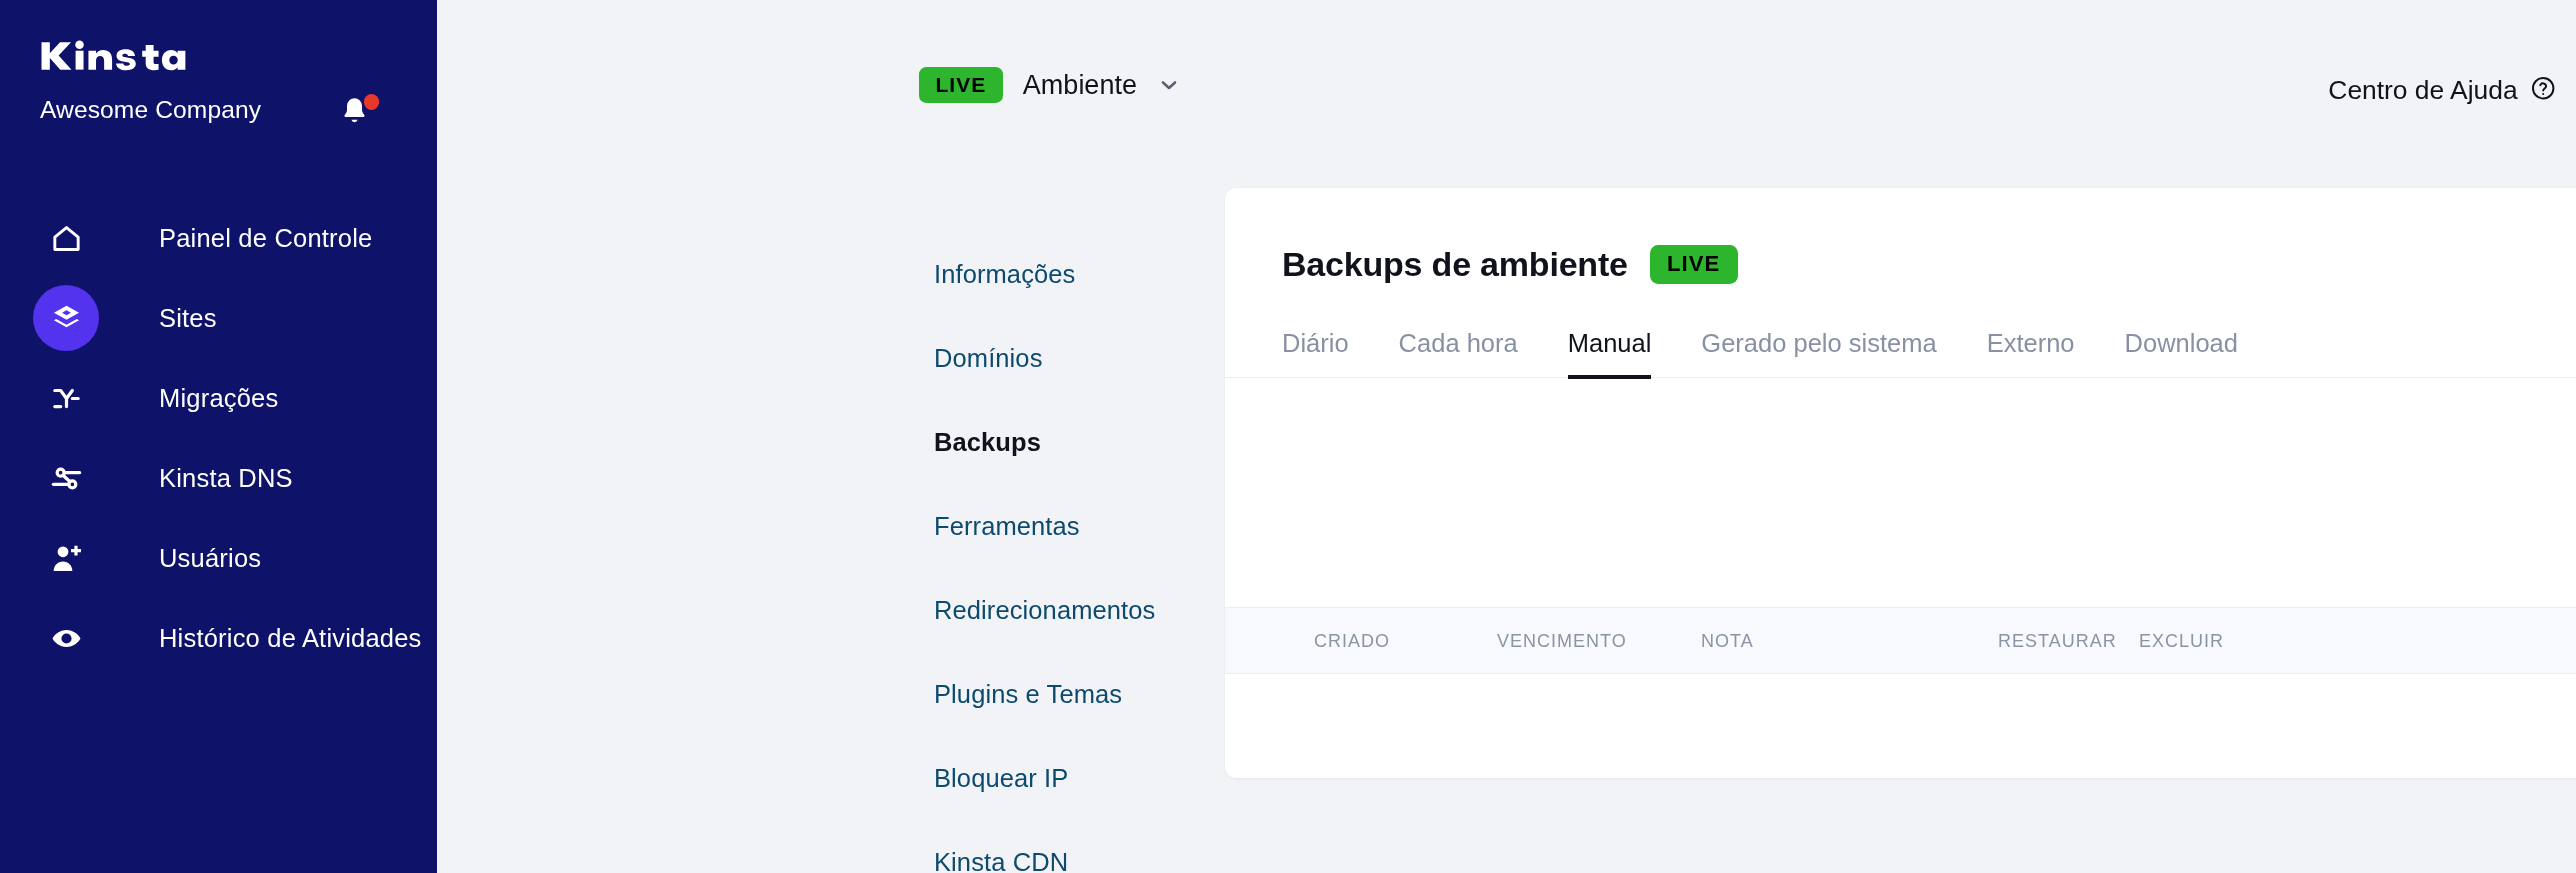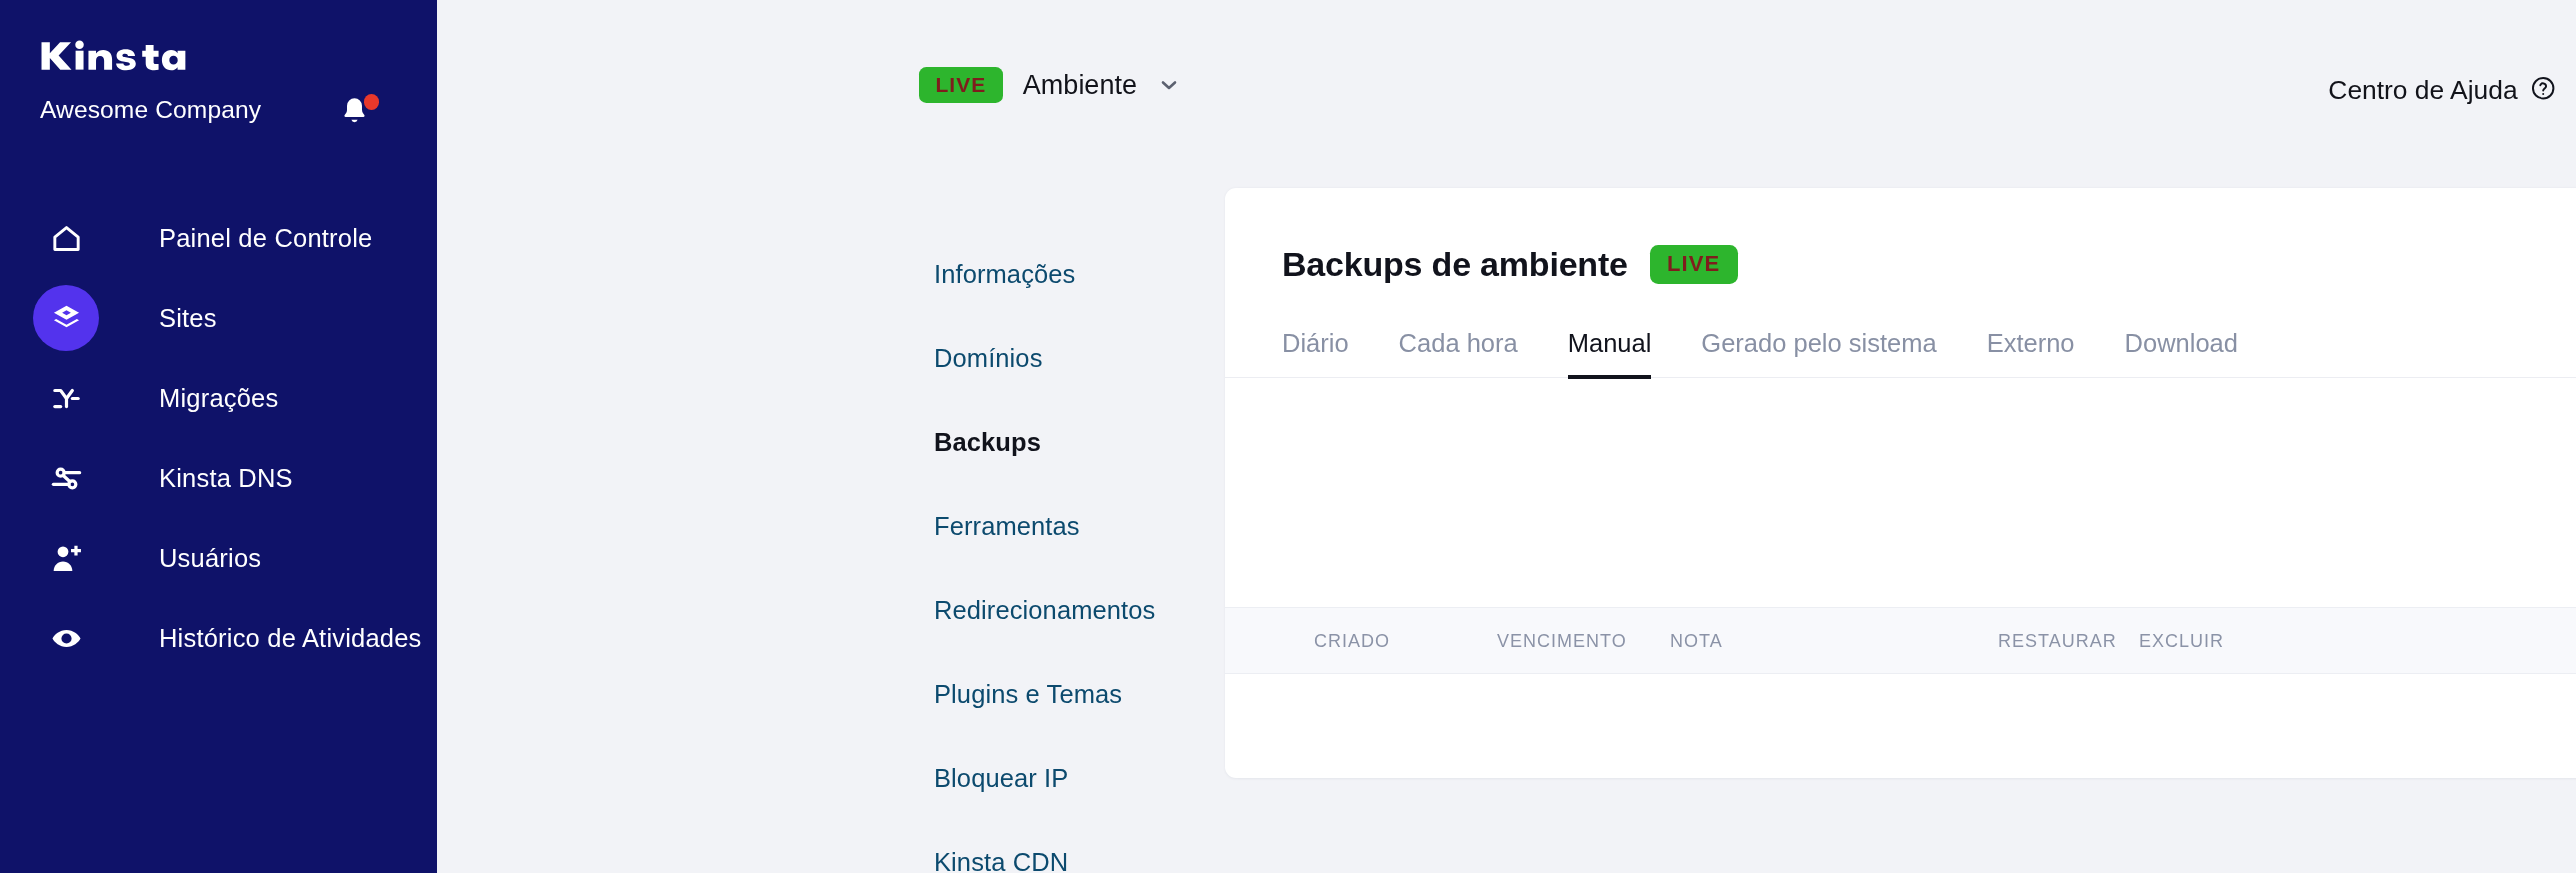--- a/index.html
+++ b/index.html
@@ -88,21 +88,21 @@
     position: absolute; left: 0; top: 0;
     width: 2139px; height: 188px;
   }
   .env-selector {
     position: absolute; left: 482px; top: 67px;
     display: flex; align-items: center;
     cursor: pointer;
   }
   .badge-live {
     background: #2DB52D;
-    color: #7f1d1d;
+    color: #000000;
     font-size: 21px;
     font-weight: bold;
     letter-spacing: 1.1px;
     padding: 7.3px 16.4px 8.2px 16.4px;
     border-radius: 7.3px;
     line-height: 1;
   }
   .env-label {
     font-size: 27px;
     color: #12131a;
@@ -368,21 +368,21 @@
         <div class="tab">Download</div>
       </div>
 
       <div class="card-body">
         
       </div>
 
       <div class="table-head">
         <span class="th" style="left:89px">CRIADO</span>
         <span class="th" style="left:272px">VENCIMENTO</span>
-        <span class="th" style="left:445px">NOTA</span>
+        <span class="th" style="left:476px">NOTA</span>
         <span class="th" style="left:773px">RESTAURAR</span>
         <span class="th" style="left:914px">EXCLUIR</span>
       </div>
 
       <div class="table-body"></div>
 
     </section>
 
   </main>
 </div>

